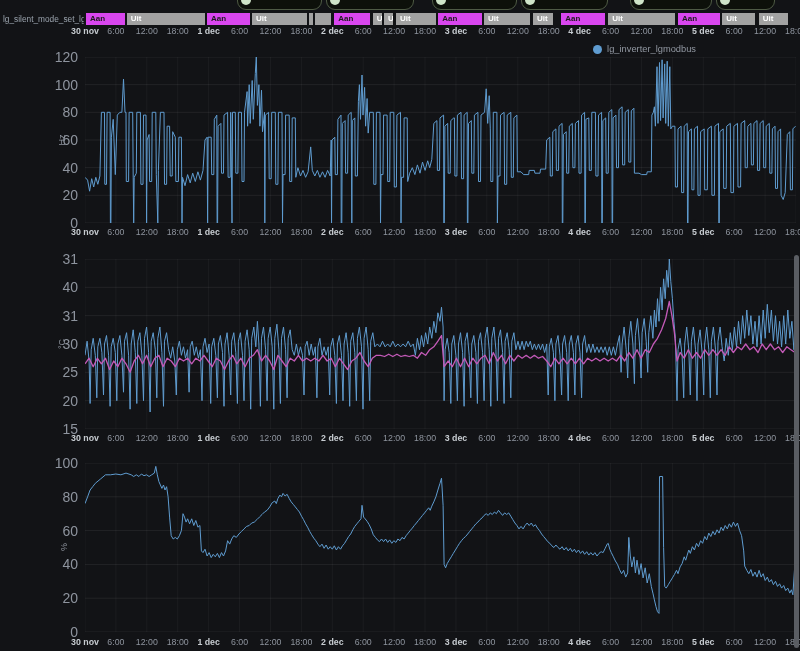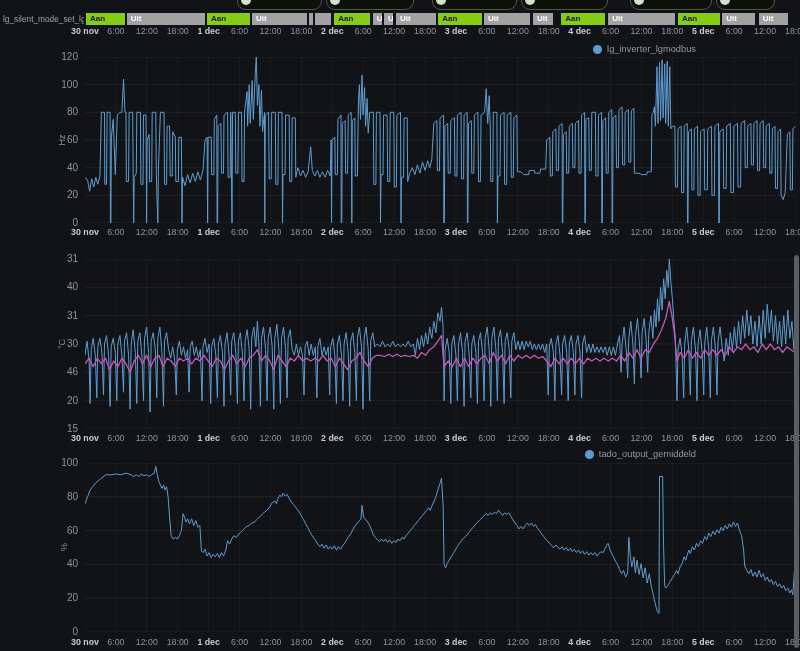--- a/index.html
+++ b/index.html
@@ -25,21 +25,21 @@
     position:absolute;left:3px;top:14px;width:81px;height:11px;
     font-size:8.3px;color:#9aa3ad;white-space:nowrap;overflow:hidden;line-height:11px;
   }
   .tl-bar{position:absolute;left:85px;top:13px;width:703px;height:12px;}
   .tl-seg{
     position:absolute;top:0;height:12px;box-sizing:border-box;
     border-left:1px solid #121316;
     font-size:8px;font-weight:700;line-height:12px;
     padding-left:4px;overflow:hidden;white-space:nowrap;
   }
-  .tl-seg.on{background:#84cc16;color:#1c1c1c;}
+  .tl-seg.on{background:#d946ef;color:#1c1c1c;}
   .tl-seg.off{background:#a2a2a2;color:#ffffff;}
   
   .axis-row{position:absolute;left:0;width:800px;height:10px;}
   .axis-row span{
     position:absolute;top:0;transform:translateX(-50%);
     font-size:8.8px;color:#8e949e;white-space:nowrap;line-height:10px;
   }
   .axis-row span.date{color:#c7ccd1;font-weight:700;}
   
   .legend{
@@ -48,21 +48,21 @@
   }
   .legend .item{display:flex;align-items:center;gap:5px;cursor:pointer;}
   .legend .swatch{width:9px;height:9px;border-radius:50%;display:inline-block;}
   .legend .lbl{font-size:9.3px;color:#9298a2;line-height:12px;}
   
   .ylabel{
     position:absolute;font-size:9px;color:#8e949e;
     transform:translate(-50%,-50%) rotate(-90deg);white-space:nowrap;
   }
   .ytick{
-    position:absolute;width:32px;text-align:right;font-size:10px;color:#8e949e;
+    position:absolute;width:32px;text-align:right;font-size:14px;color:#8e949e;
     transform:translateY(-50%);line-height:10px;
   }
   svg.plot{position:absolute;left:85px;display:block;}
   
   .scrollbar{
     position:absolute;left:794px;top:255px;width:5px;height:393px;
     background:#5a5d63;border-radius:3px;
   }
 </style>
 </head>
@@ -216,21 +216,21 @@
       <span style="left: 765.087px;">12:00</span>
       <span style="left: 796px;">18:00</span>
     </div>
 
   <div class="ylabel" style="left:62px;top:344px">°C</div>
   <div id="yt-water_temp">
       <span class="ytick" style="left: 46px; top: 259px;">31</span>
       <span class="ytick" style="left: 46px; top: 287.333px;">40</span>
       <span class="ytick" style="left: 46px; top: 315.667px;">31</span>
       <span class="ytick" style="left: 46px; top: 344px;">30</span>
-      <span class="ytick" style="left: 46px; top: 372.333px;">46</span>
+      <span class="ytick" style="left: 46px; top: 372.333px;">25</span>
       <span class="ytick" style="left: 46px; top: 400.667px;">20</span>
       <span class="ytick" style="left: 46px; top: 429px;">15</span>
     </div>
   <svg class="plot" id="plot-water_temp" style="top:259px" width="711" height="170" viewBox="0 0 711 170">
       <g>
         <line x1="0" x2="0" y1="0" y2="170" stroke="rgba(255,255,255,0.045)"></line>
         <line x1="30.91304347826087" x2="30.91304347826087" y1="0" y2="170" stroke="rgba(255,255,255,0.045)"></line>
         <line x1="61.82608695652174" x2="61.82608695652174" y1="0" y2="170" stroke="rgba(255,255,255,0.045)"></line>
         <line x1="92.73913043478261" x2="92.73913043478261" y1="0" y2="170" stroke="rgba(255,255,255,0.045)"></line>
         <line x1="123.65217391304348" x2="123.65217391304348" y1="0" y2="170" stroke="rgba(255,255,255,0.045)"></line>
@@ -284,26 +284,20 @@
       <span class="date" style="left: 579.609px;">4 dec</span>
       <span style="left: 610.522px;">6:00</span>
       <span style="left: 641.435px;">12:00</span>
       <span style="left: 672.348px;">18:00</span>
       <span class="date" style="left: 703.261px;">5 dec</span>
       <span style="left: 734.174px;">6:00</span>
       <span style="left: 765.087px;">12:00</span>
       <span style="left: 796px;">18:00</span>
     </div>
 
-  <div class="legend" id="lg-tado" style="top:448px">
-      <span class="item">
-        <span class="swatch" style="background: rgb(95, 156, 208);"></span>
-        <span class="lbl">tado_output_gemiddeld</span>
-      </span>
-    </div>
   <div class="ylabel" style="left:64px;top:547px">%</div>
   <div id="yt-tado">
       <span class="ytick" style="left: 46px; top: 463px;">100</span>
       <span class="ytick" style="left: 46px; top: 496.8px;">80</span>
       <span class="ytick" style="left: 46px; top: 530.6px;">60</span>
       <span class="ytick" style="left: 46px; top: 564.4px;">40</span>
       <span class="ytick" style="left: 46px; top: 598.2px;">20</span>
       <span class="ytick" style="left: 46px; top: 632px;">0</span>
     </div>
   <svg class="plot" id="plot-tado" style="top:463px" width="711" height="169" viewBox="0 0 711 169">

